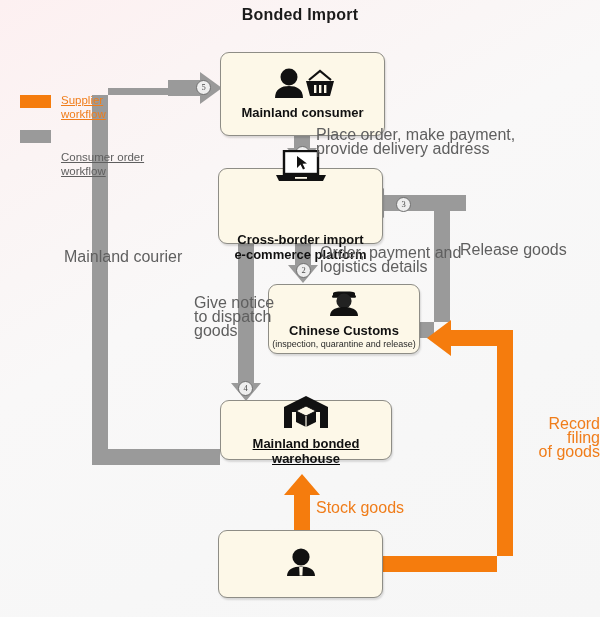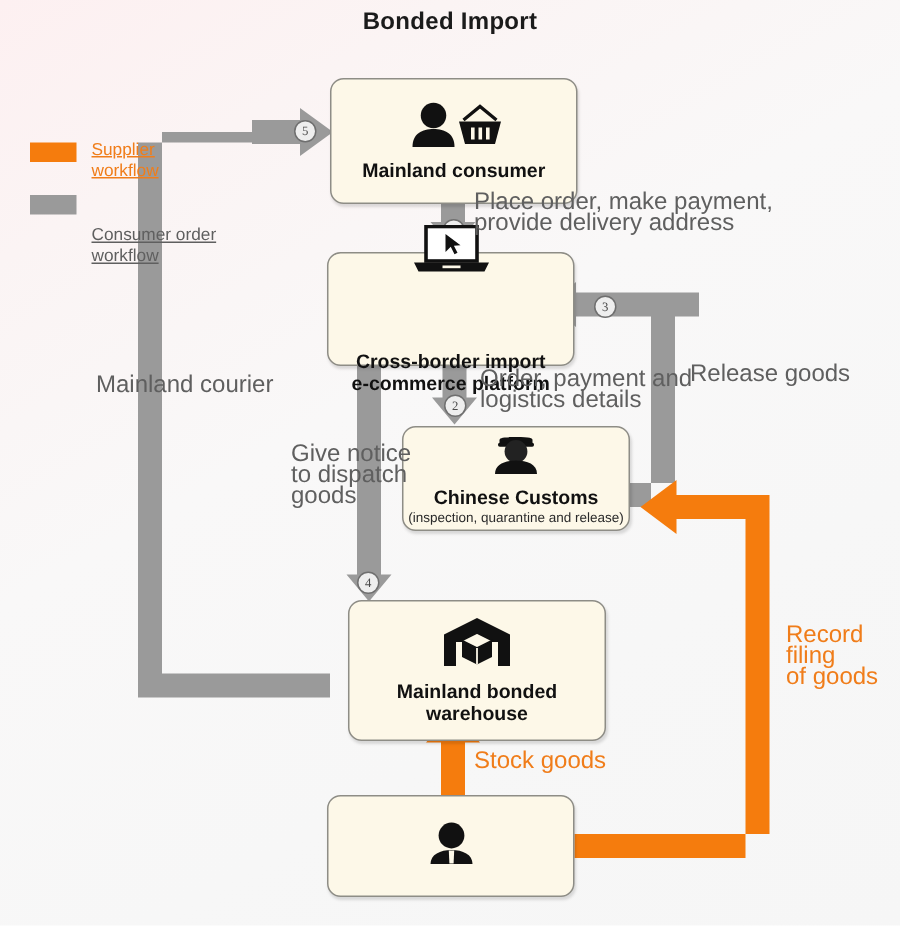--- a/index.html
+++ b/index.html
@@ -80,39 +80,39 @@
   .node .node-sub {
     font-size: 9px;
     color: #2a2a2a;
     line-height: 11px;
     margin-top: 1px;
   }
 
   #node-consumer  { left: 220px; top: 52px;  width: 165px; height: 84px; }
   #node-platform  { left: 218px; top: 168px; width: 165px; height: 76px; gap: 43px; }
   #node-customs   { left: 268px; top: 284px; width: 152px; height: 70px; }
-  #node-warehouse { left: 232px; top: 400px; width: 172px; height: 94px; }
+  #node-warehouse { left: 220px; top: 400px; width: 172px; height: 60px; text-decoration: underline; }
   #node-supplier  { left: 218px; top: 530px; width: 165px; height: 68px; }
 
   
   .edge-label {
     position: absolute;
     font-size: 16px;
     line-height: 14px;
     white-space: pre-line;
   }
   .el-gray   { color: #5f5f5f; }
   .el-orange { color: #f07d1a; }
 
   #lbl-place-order   { left: 316px; top: 128px; }
   #lbl-order-details { left: 320px; top: 246px; }
   #lbl-release       { left: 460px; top: 243px; }
   #lbl-give-notice   { left: 194px; top: 296px; }
   #lbl-courier       { left: 64px;  top: 250px; }
-  #lbl-record        { left: 524px; top: 417px; }
+  #lbl-record        { left: 524px; top: 417px; text-align: right; }
   #lbl-stock         { left: 316px; top: 501px; }
 
   
   .badge {
     position: absolute;
     width: 13px; height: 13px;
     border-radius: 50%;
     background: #eeeeee;
     border: 1px solid #6f6f6f;
     color: #4a4a4a;

